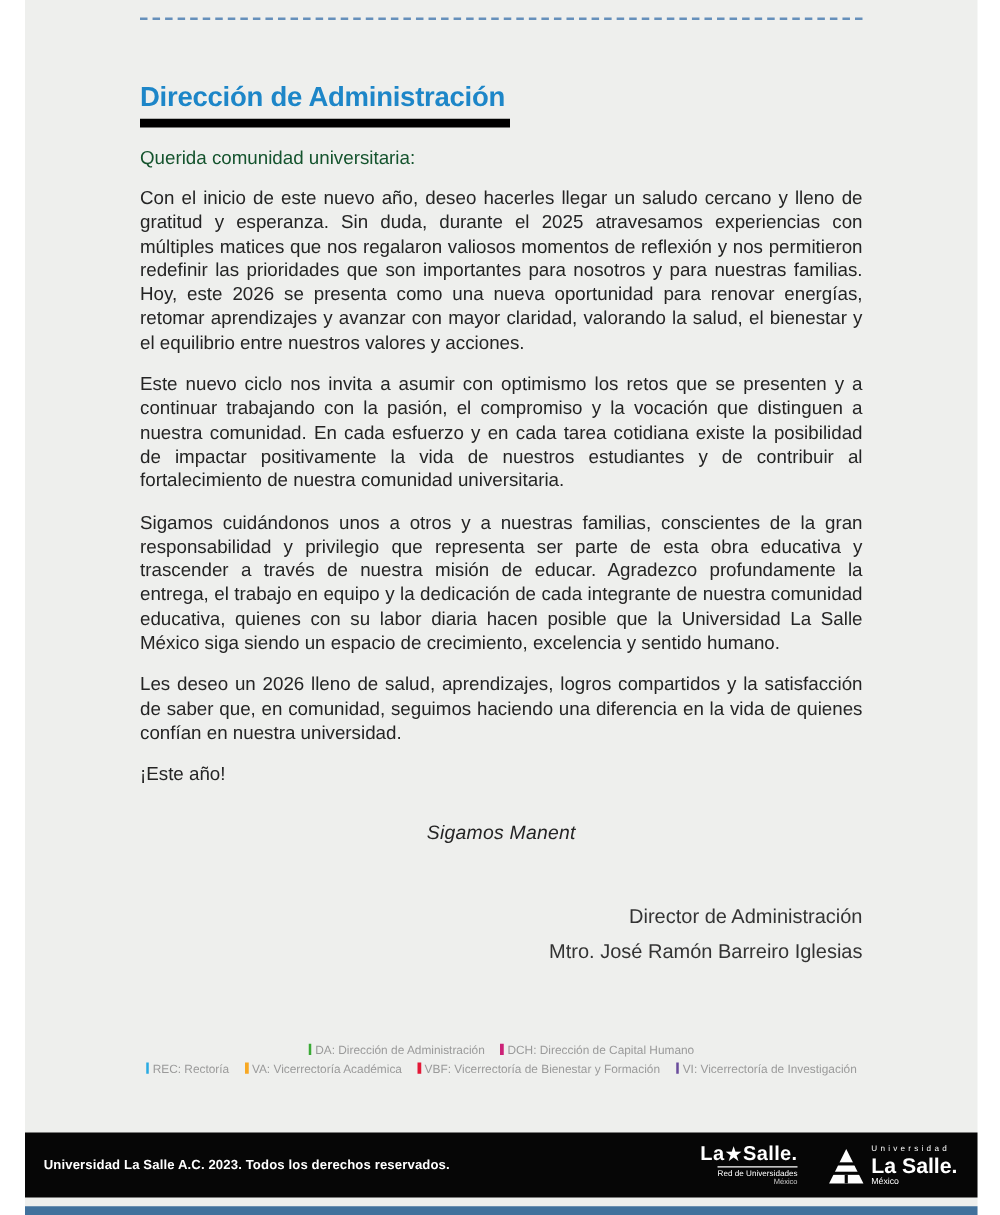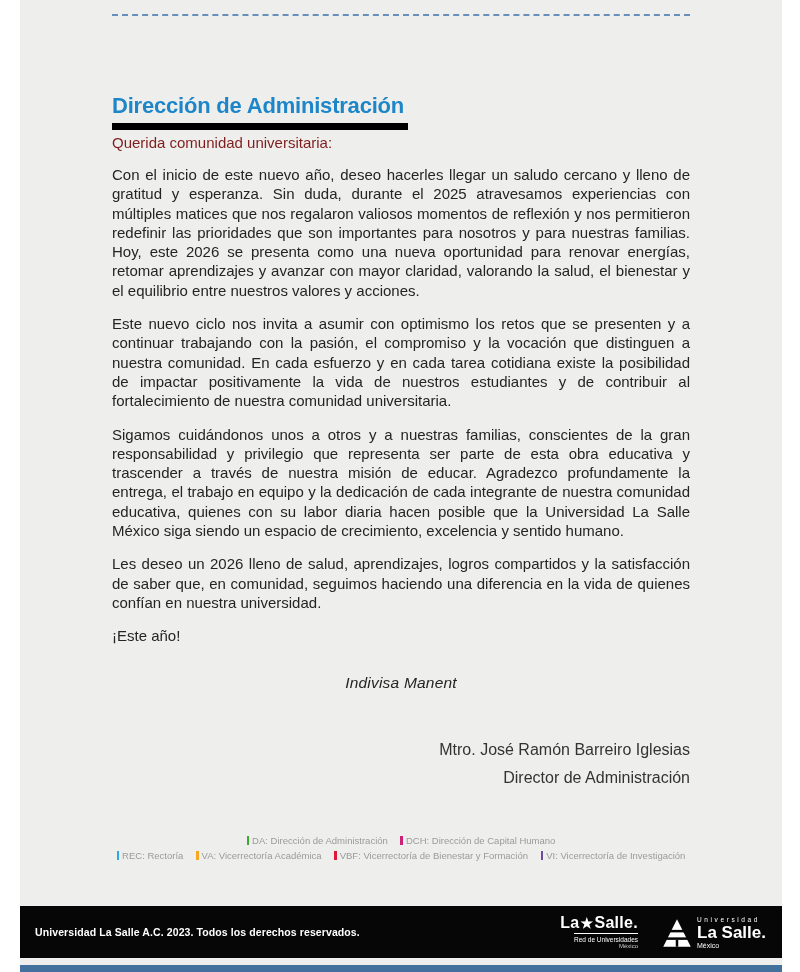--- a/index.html
+++ b/index.html
@@ -4,27 +4,27 @@
 <style>
   * { margin: 0; padding: 0; box-sizing: border-box; }
   body { margin: 0; background: #ffffff; font-family: "Liberation Sans", sans-serif; }
   .canvas { position: relative; width: 800px; height: 972px; background: #ffffff; overflow: hidden; }
   .page { position: absolute; left: 20px; top: 0; width: 762px; height: 972px; background: #eeefed; }
 
   .dashed-line { margin: 14px 92px 0 92px; border-top: 2px dashed #6690bb; height: 0; }
 
   .content { padding: 0 92px; }
 
-  .heading-wrap { margin-top: 77px; }
+  .heading-wrap { margin-top: 49px; }
   .heading {
     display: inline-block; font-size: 22px; font-weight: bold; color: #1d86c8;
     letter-spacing: -0.2px; border-bottom: 7px solid #000; padding-bottom: 4px; padding-right: 4px;
   }
 
-  .salutation { margin-top: 4px; font-size: 15px; color: #7f1d1d; }
+  .salutation { margin-top: 16px; font-size: 15px; color: #14532d; }
 
   p.body-par {
     margin-top: 14px; font-size: 15px; line-height: 19.3px; color: #242424;
     text-align: justify; hyphens: auto; -webkit-hyphens: auto;
   }
 
   .closing { margin-top: 15px; font-size: 15px; color: #242424; }
 
   .motto { margin-top: 30px; text-align: center; font-style: italic; font-size: 15.5px; color: #242424; letter-spacing: 0.2px; }
 
@@ -73,25 +73,25 @@
 
       <div class="salutation">Querida comunidad universitaria:</div>
 
       <p class="body-par">Con el inicio de este nuevo año, deseo hacerles llegar un saludo cercano y lleno de gratitud y esperanza. Sin duda, durante el 2025 atravesamos experiencias con múltiples matices que nos regalaron valiosos momentos de reflexión y nos permitieron redefinir las prioridades que son importantes para nosotros y para nuestras familias. Hoy, este 2026 se presenta como una nueva oportunidad para renovar energías, retomar aprendizajes y avanzar con mayor claridad, valorando la salud, el bienestar y el equilibrio entre nuestros valores y acciones.</p>
       <p class="body-par">Este nuevo ciclo nos invita a asumir con optimismo los retos que se presenten y a continuar trabajando con la pasión, el compromiso y la vocación que distinguen a nuestra comunidad. En cada esfuerzo y en cada tarea cotidiana existe la posibilidad de impactar positivamente la vida de nuestros estudiantes y de contribuir al fortalecimiento de nuestra comunidad universitaria.</p>
       <p class="body-par">Sigamos cuidándonos unos a otros y a nuestras familias, conscientes de la gran responsabilidad y privilegio que representa ser parte de esta obra educativa y trascender a través de nuestra misión de educar. Agradezco profundamente la entrega, el trabajo en equipo y la dedicación de cada integrante de nuestra comunidad educativa, quienes con su labor diaria hacen posible que la Universidad La Salle México siga siendo un espacio de crecimiento, excelencia y sentido humano.</p>
       <p class="body-par">Les deseo un 2026 lleno de salud, aprendizajes, logros compartidos y la satisfacción de saber que, en comunidad, seguimos haciendo una diferencia en la vida de quienes confían en nuestra universidad.</p>
 
       <div class="closing">¡Este año!</div>
 
-      <div class="motto">Indivisa Manent</div>
+      <div class="motto">Sigamos Manent</div>
 
       <div class="signature">
+        <div>Director de Administración</div>
         <div>Mtro. José Ramón Barreiro Iglesias</div>
-        <div>Director de Administración</div>
       </div>
     </div>
 
     <div class="legend">
       <div>
         <span class="legend-item"><span class="legend-bar" style="background-color: rgb(58, 170, 53);"></span><span>DA: Dirección de Administración</span></span>
         <span class="legend-item"><span class="legend-bar" style="background-color: rgb(204, 34, 119);"></span><span>DCH: Dirección de Capital Humano</span></span>
       </div>
       <div>
         <span class="legend-item"><span class="legend-bar" style="background-color: rgb(41, 171, 226);"></span><span>REC: Rectoría</span></span>

